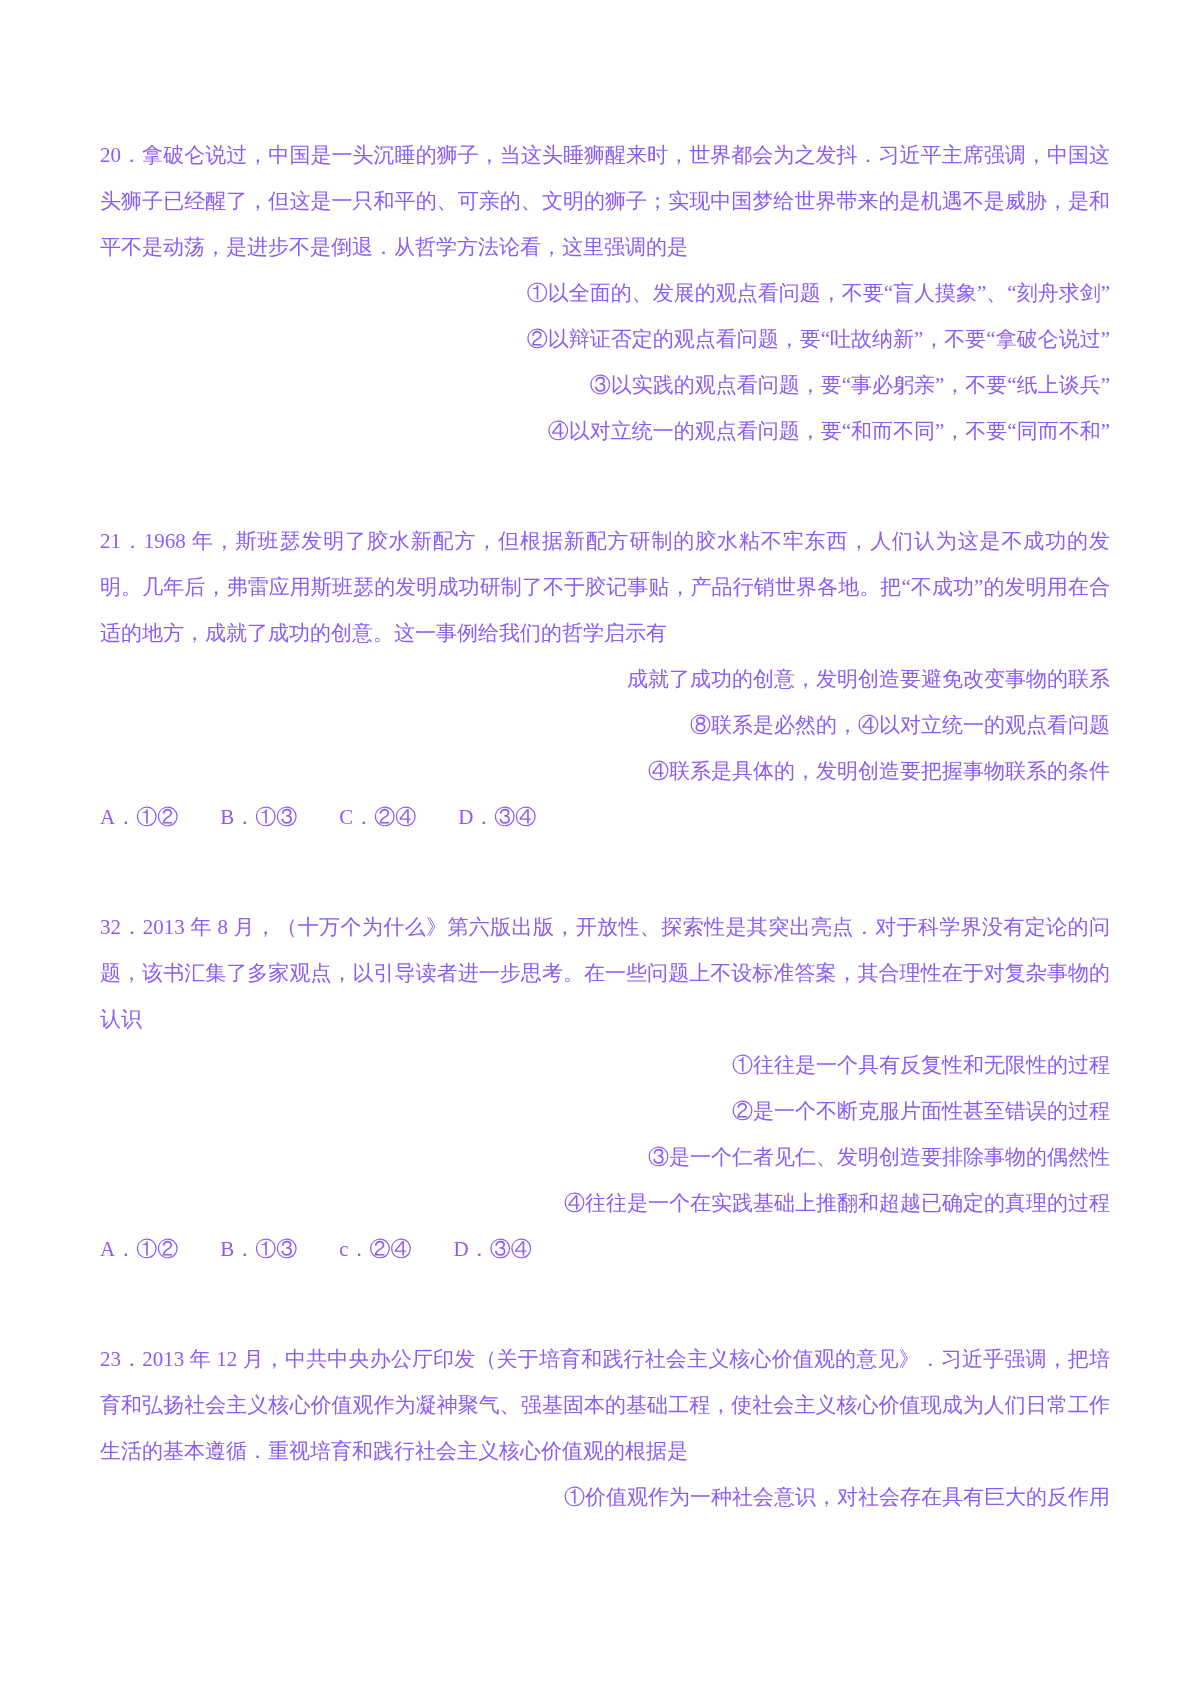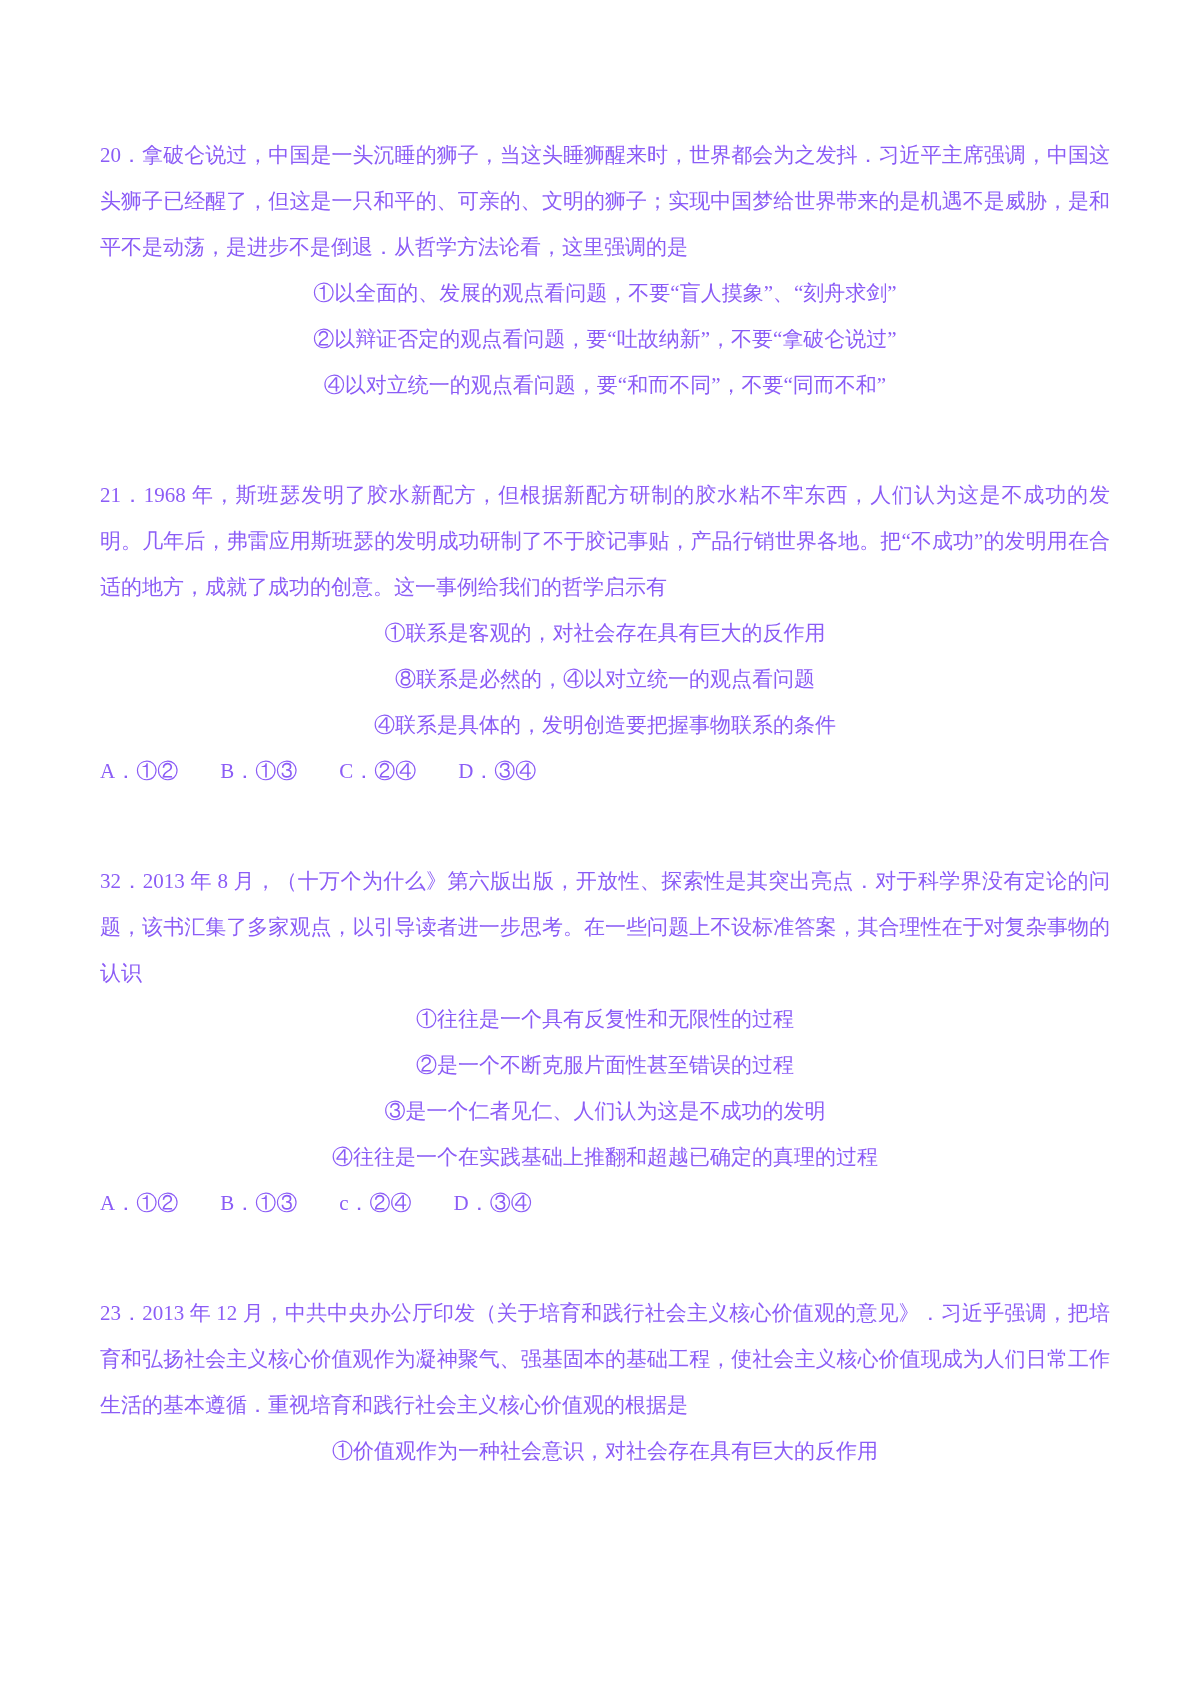--- a/index.html
+++ b/index.html
@@ -24,51 +24,52 @@
     margin: 0 0 64px 0;
   }
   .question p {
     margin: 0;
     line-height: 46px;
   }
   .stem {
     text-align: justify;
   }
   .opt {
-    text-align: center;
+    text-align: right;
   }
   .answers {
     white-space: pre-wrap;
   }
 </style>
 </head>
 <body>
 
 <div class="page">
 
   <section class="question">
     <p class="stem">20．拿破仑说过，中国是一头沉睡的狮子，当这头睡狮醒来时，世界都会为之发抖．习近平主席强调，中国这头狮子已经醒了，但这是一只和平的、可亲的、文明的狮子；实现中国梦给世界带来的是机遇不是威胁，是和平不是动荡，是进步不是倒退．从哲学方法论看，这里强调的是</p>
     <p class="opt">①以全面的、发展的观点看问题，不要“盲人摸象”、“刻舟求剑”</p>
     <p class="opt">②以辩证否定的观点看问题，要“吐故纳新”，不要“拿破仑说过”</p>
+    <p class="opt">③以实践的观点看问题，要“事必躬亲”，不要“纸上谈兵”</p>
     <p class="opt">④以对立统一的观点看问题，要“和而不同”，不要“同而不和”</p>
   </section>
 
   <section class="question">
     <p class="stem">21．1968 年，斯班瑟发明了胶水新配方，但根据新配方研制的胶水粘不牢东西，人们认为这是不成功的发明。几年后，弗雷应用斯班瑟的发明成功研制了不于胶记事贴，产品行销世界各地。把“不成功”的发明用在合适的地方，成就了成功的创意。这一事例给我们的哲学启示有</p>
-    <p class="opt">①联系是客观的，对社会存在具有巨大的反作用</p>
+    <p class="opt">成就了成功的创意，发明创造要避免改变事物的联系</p>
     <p class="opt">⑧联系是必然的，④以对立统一的观点看问题</p>
     <p class="opt">④联系是具体的，发明创造要把握事物联系的条件</p>
     <p class="answers">A．①②　　B．①③　　C．②④　　D．③④</p>
   </section>
 
   <section class="question">
     <p class="stem">32．2013 年 8 月，（十万个为什么》第六版出版，开放性、探索性是其突出亮点．对于科学界没有定论的问题，该书汇集了多家观点，以引导读者进一步思考。在一些问题上不设标准答案，其合理性在于对复杂事物的认识</p>
     <p class="opt">①往往是一个具有反复性和无限性的过程</p>
     <p class="opt">②是一个不断克服片面性甚至错误的过程</p>
-    <p class="opt">③是一个仁者见仁、人们认为这是不成功的发明</p>
+    <p class="opt">③是一个仁者见仁、发明创造要排除事物的偶然性</p>
     <p class="opt">④往往是一个在实践基础上推翻和超越已确定的真理的过程</p>
     <p class="answers">A．①②　　B．①③　　c．②④　　D．③④</p>
   </section>
 
   <section class="question">
     <p class="stem">23．2013 年 12 月，中共中央办公厅印发（关于培育和践行社会主义核心价值观的意见》．习近乎强调，把培育和弘扬社会主义核心价值观作为凝神聚气、强基固本的基础工程，使社会主义核心价值现成为人们日常工作生活的基本遵循．重视培育和践行社会主义核心价值观的根据是</p>
     <p class="opt">①价值观作为一种社会意识，对社会存在具有巨大的反作用</p>
   </section>
 
 </div>

